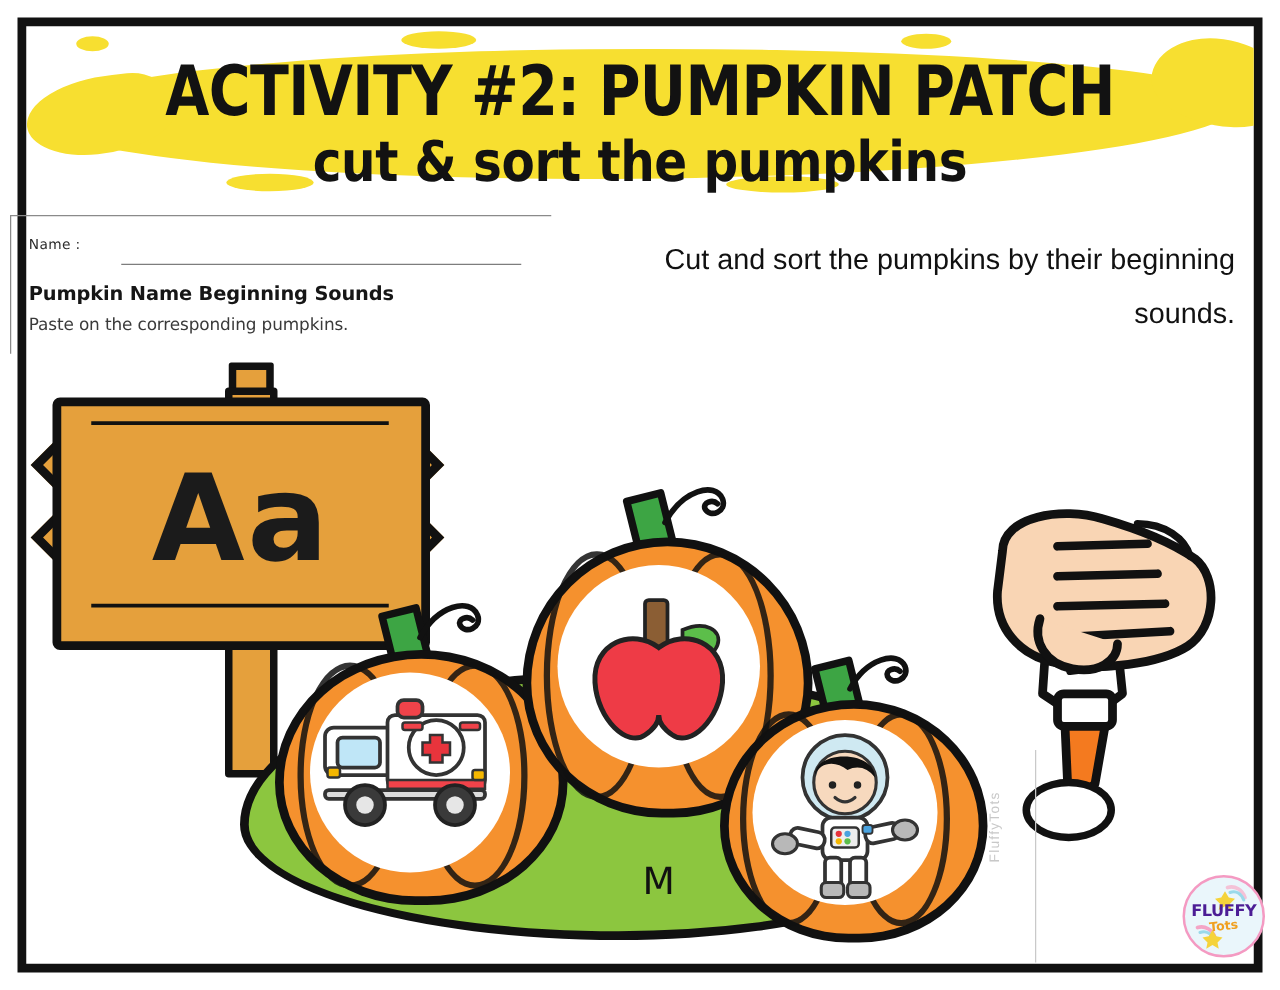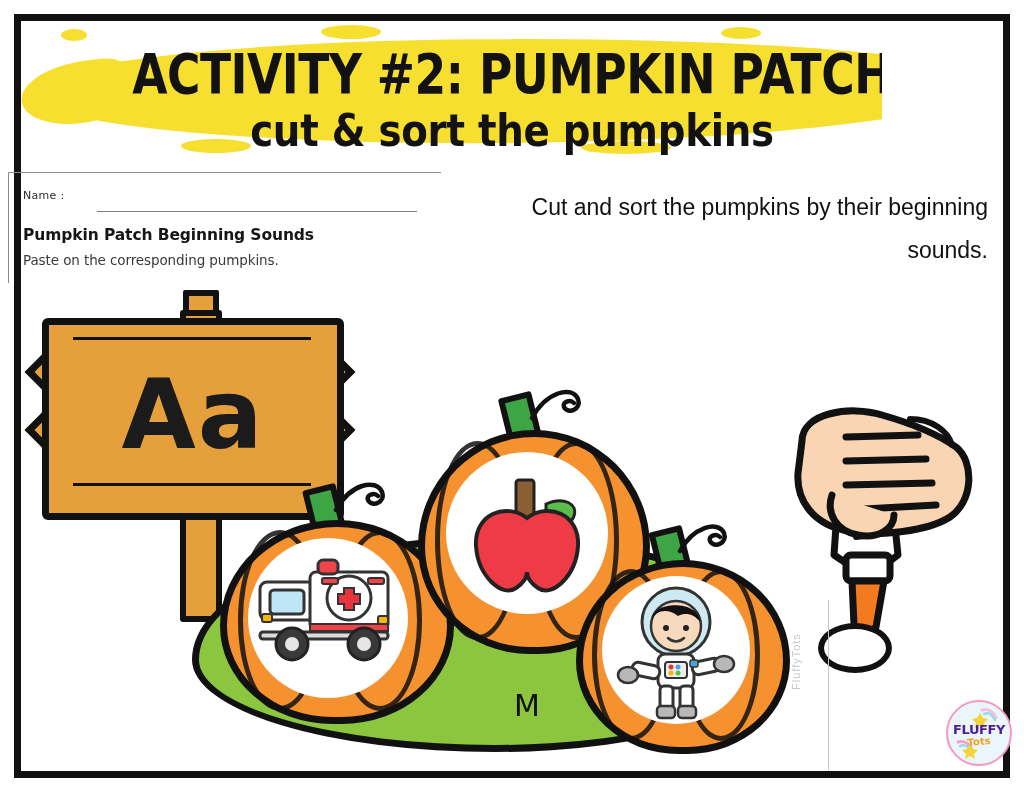--- a/index.html
+++ b/index.html
@@ -12,21 +12,21 @@
     position:relative;width:1024px;height:792px;background:#fff;
   }
   
   .frame{
     position:absolute;left:14px;top:14px;right:14px;bottom:14px;
     border:7px solid #111;
     background:#fff;
   }
   
   .header{
-    position:absolute;left:21px;top:21px;width:861px;height:138px;
+    position:absolute;left:21px;top:21px;width:982px;height:138px;
     overflow:hidden;
   }
   .brush{
     position:absolute;left:6px;top:18px;width:964px;height:104px;
     background:#F7DF30;
     border-radius:46% 54% 50% 50% / 48% 46% 54% 52%;
     transform:rotate(-0.5deg);
   }
   .brush2{
     position:absolute;left:0px;top:40px;width:120px;height:62px;
@@ -203,21 +203,21 @@
     <div class="brush-dot" style="left:700px;top:6px;width:40px;height:12px;"></div>
     <div class="brush-dot" style="left:160px;top:118px;width:70px;height:14px;"></div>
     <div class="brush-dot" style="left:560px;top:120px;width:90px;height:13px;"></div>
     <div class="title1">ACTIVITY #2: PUMPKIN PATCH</div>
     <div class="title2">cut &amp; sort the pumpkins</div>
   </div>
 
   <div class="namebox">
     <div class="name-label">Name :</div>
     <div class="name-rule"></div>
-    <div class="sheet-title">Pumpkin Patch Beginning Sounds</div>
+    <div class="sheet-title">Pumpkin Name Beginning Sounds</div>
     <div class="sheet-sub">Paste on the corresponding pumpkins.</div>
   </div>
 
   <div class="instructions">
     <div class="p1">Cut and sort the pumpkins by their beginning sounds.</div>
   </div>
 
   <div class="sign">
     <div class="sign-post-top"></div>
     <div class="sign-post"></div>

